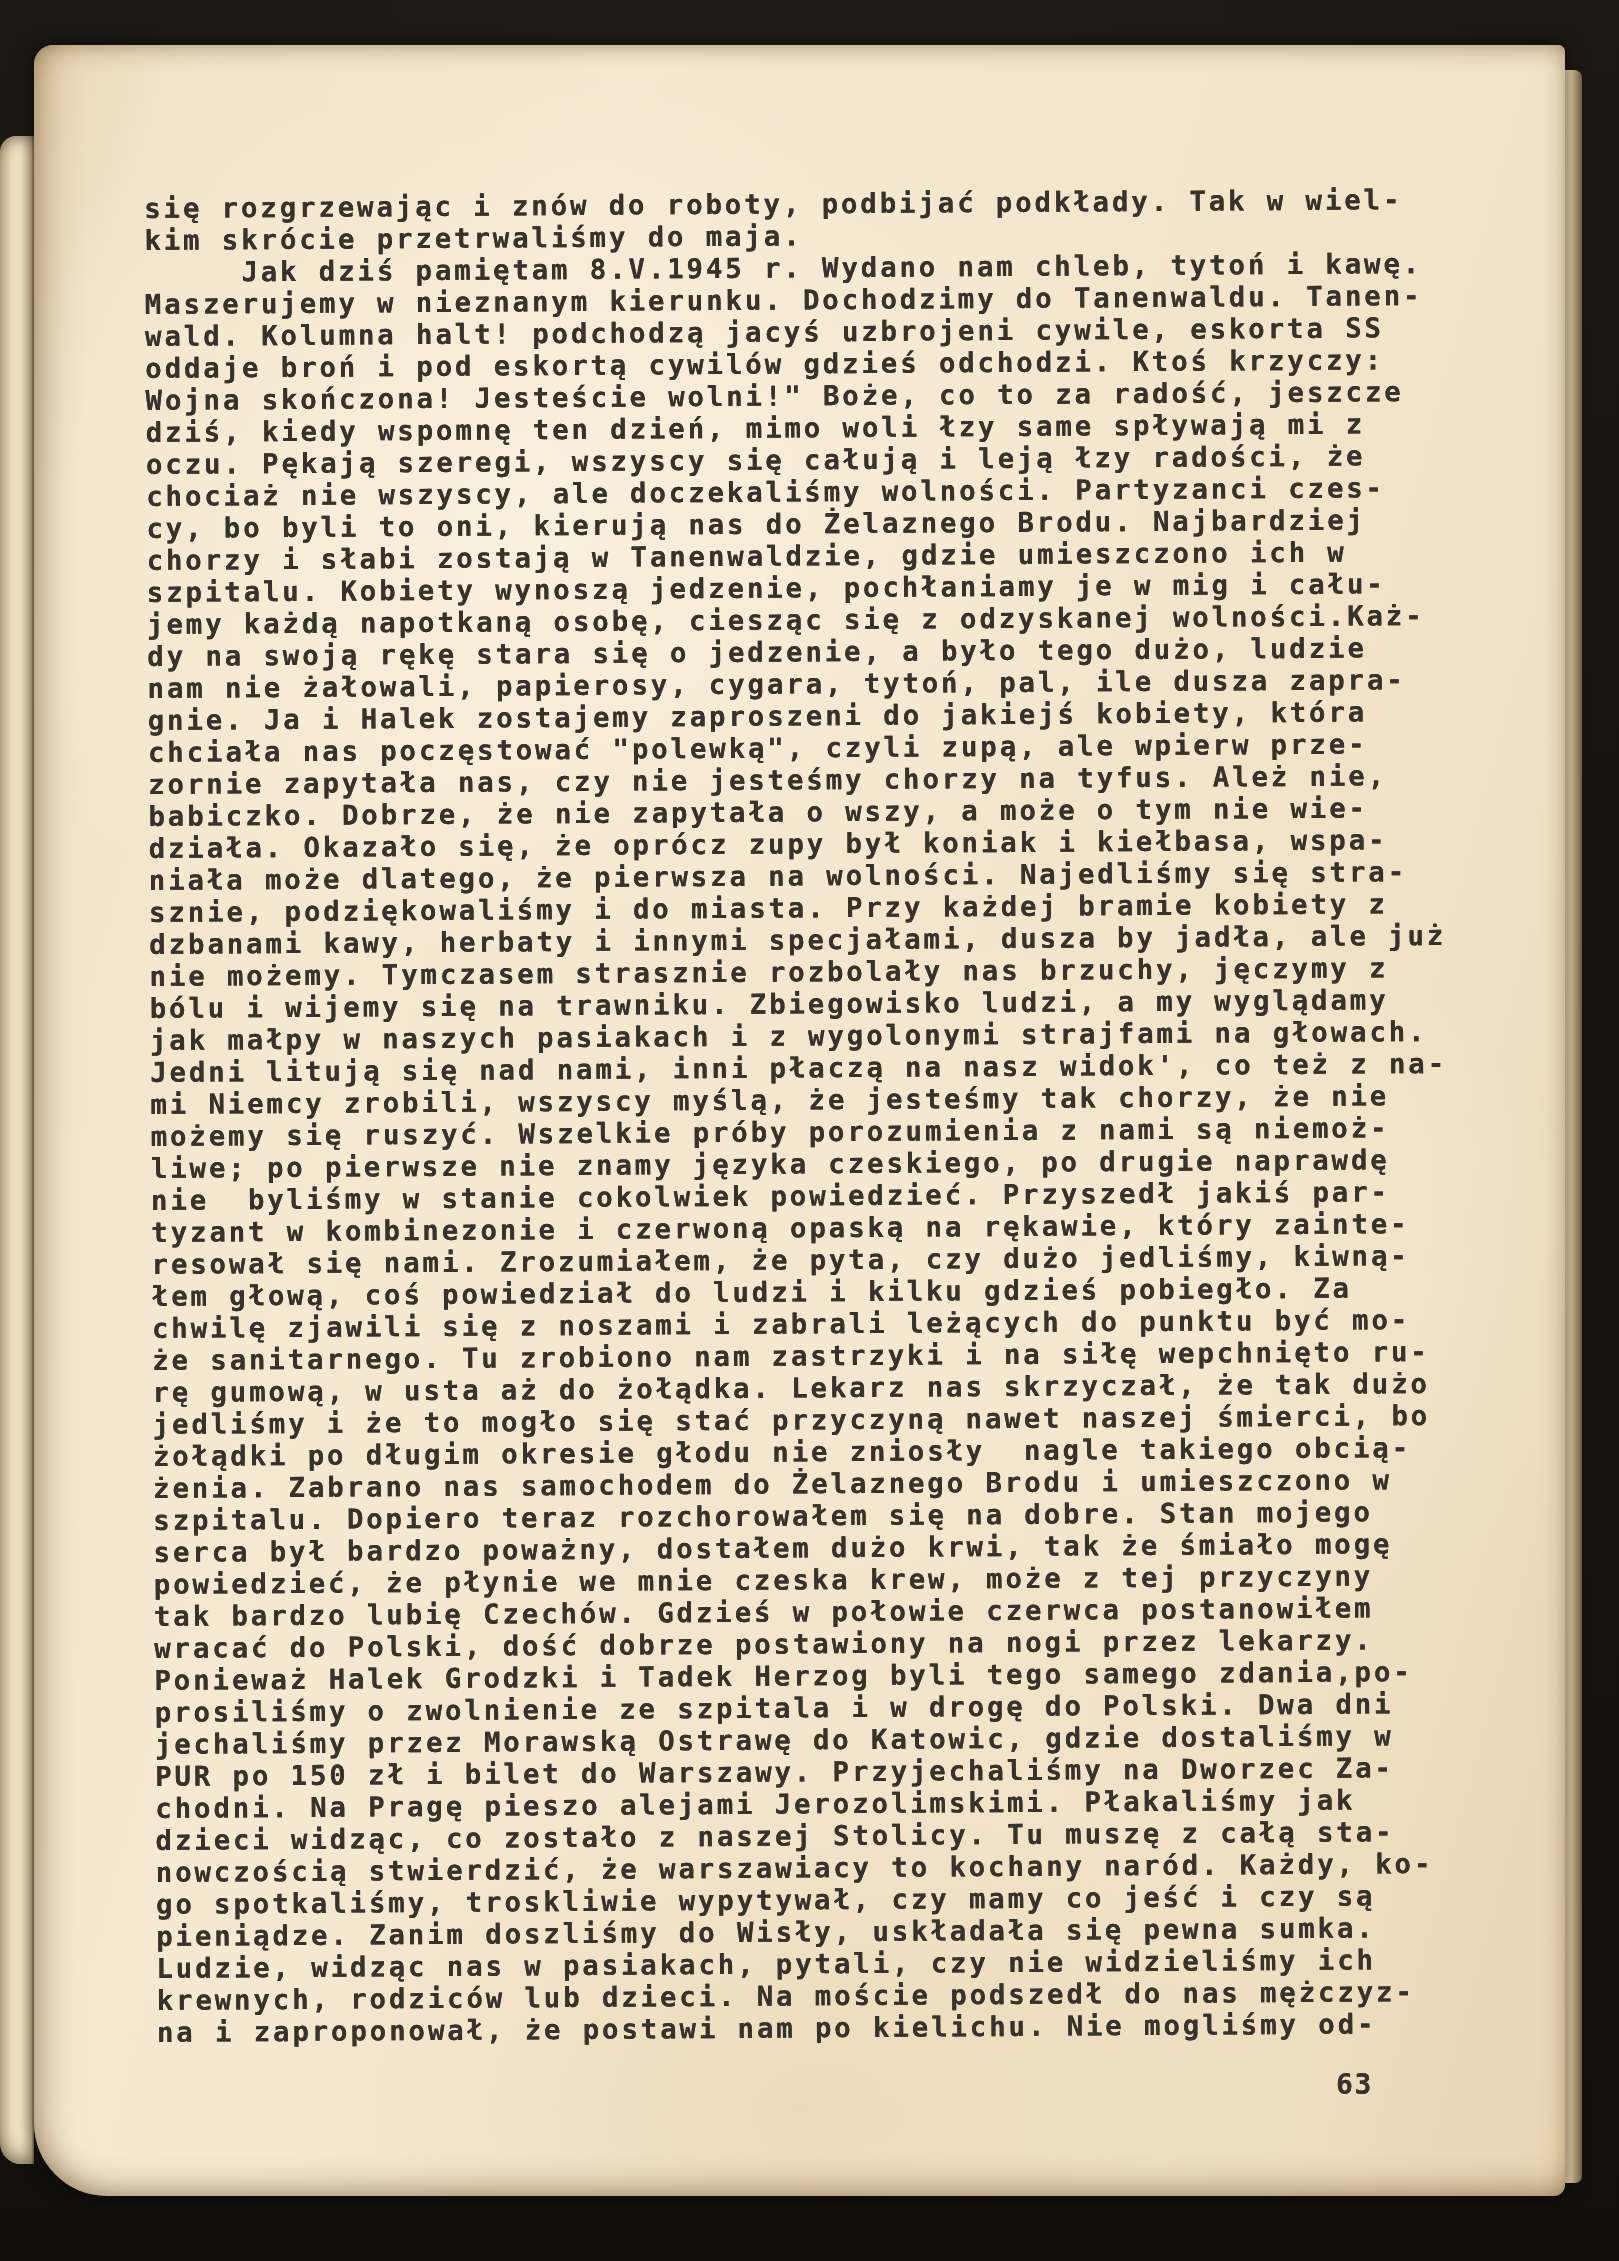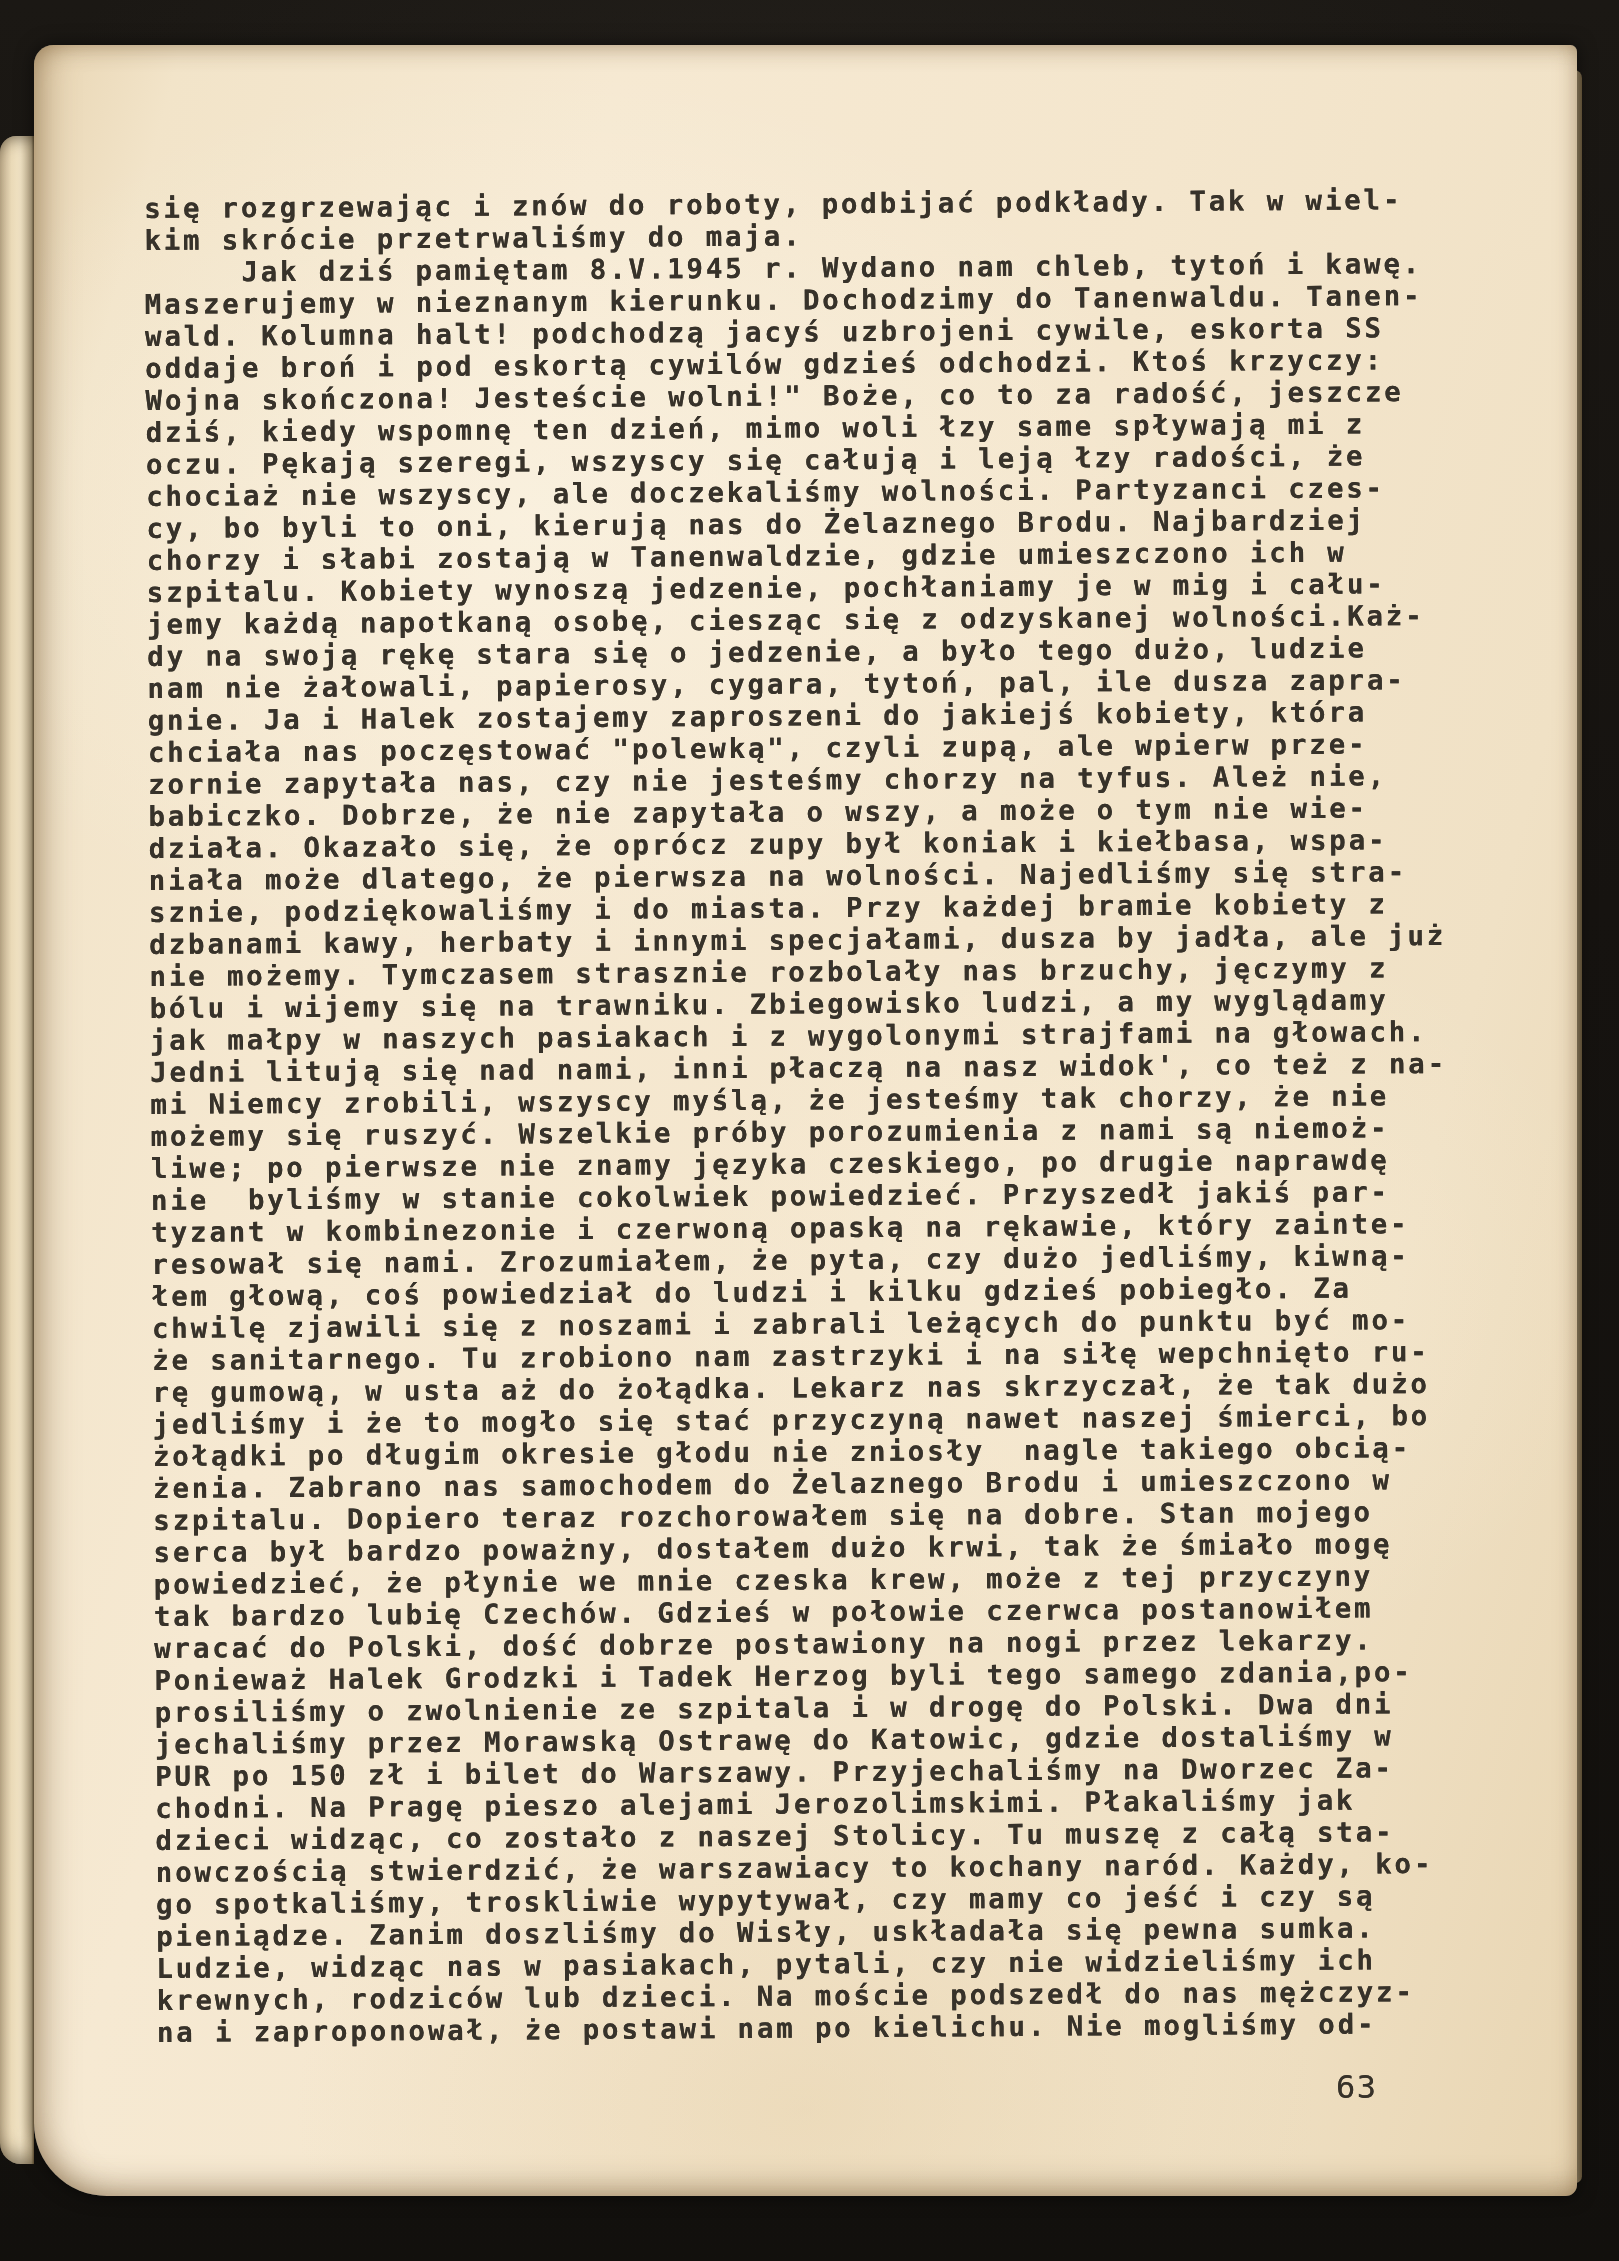--- a/index.html
+++ b/index.html
@@ -51,21 +51,20 @@
       radial-gradient(1053px 729px at 32% 22%, rgba(255,251,240,0.40), transparent 62%),
       radial-gradient(810px 648px at 72% 58%, rgba(255,247,230,0.30), transparent 60%),
       radial-gradient(729px 486px at 50% 96%, rgba(228,207,168,0.45), transparent 70%),
       linear-gradient(105deg, #e8d5b3 0%, #f2e4c9 7%, #f6e9d2 28%, #f4e6cd 55%, #f0e1c5 80%, #e8d5b2 100%);
     box-shadow:
       inset 24px 0 34px -16px rgba(120,90,52,0.50),
       inset 0 16px 24px -16px rgba(120,90,52,0.45),
       inset -14.6px 0 24px -16px rgba(120,90,52,0.38),
       inset 0 -23px 32px -18px rgba(105,78,42,0.48),
       0 0 18px rgba(0,0,0,0.55);
-    padding-left: 12px;
   }
   
   .text-block {
     position: absolute;
     left: 110px;
     top: 147px;
     right: 89px;
     transform: rotate(-0.4deg);
     transform-origin: 0 0;
   }
@@ -77,22 +76,22 @@
     letter-spacing: 2.8px;
     white-space: pre;
     color: #37322a;
     text-shadow: 0 0 0.6px rgba(55,50,42,0.85);
   }
   .page-number {
     position: absolute;
     left: 1302px;
     top: 2023px;
     font-family: "DejaVu Sans Mono", "Liberation Mono", monospace;
-    font-weight: normal;
-    font-size: 32px;
+    font-weight: bold;
+    font-size: 28px;
     letter-spacing: 1.6px;
     color: #37322a;
     text-shadow: 0 0 0.6px rgba(55,50,42,0.85);
   }
 </style>
 </head>
 <body>
 
 <div class="scan">
   <div class="edge-left"></div>

